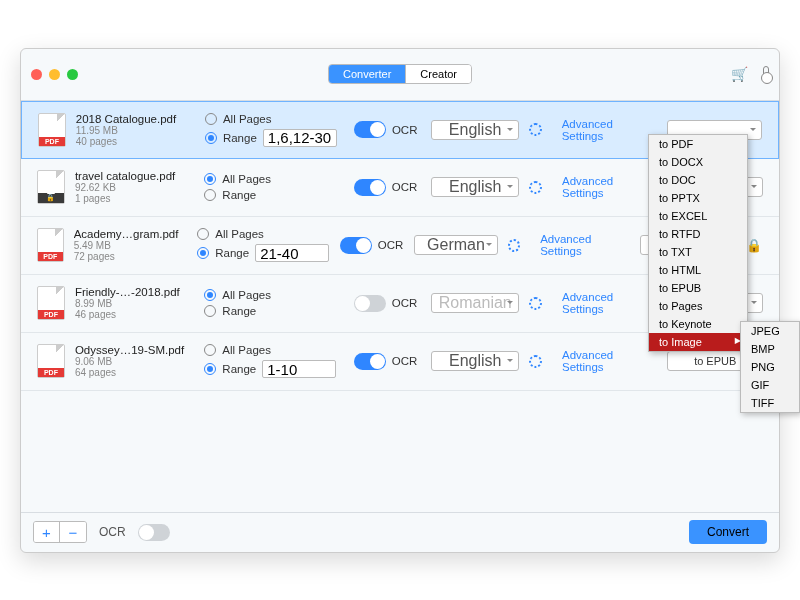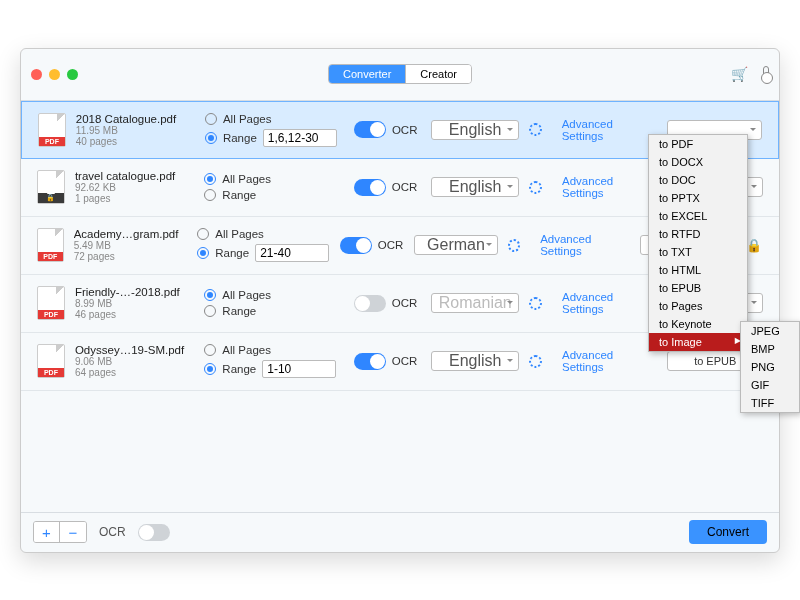--- a/index.html
+++ b/index.html
@@ -25,21 +25,21 @@
   .fileicon.dark .tag{background:#3a3a3a;position:relative}
   .fileicon.dark .tag::after{content:"";position:absolute;top:-5px;left:50%;transform:translateX(-50%);width:8px;height:6px;background:#fff;border-radius:1px}
   .meta{width:120px}
   .meta .fn{font-size:11.5px;color:#222;white-space:nowrap;overflow:hidden;text-overflow:ellipsis}
   .meta .sz,.meta .pg{font-size:10px;color:#888}
   .pages{width:140px;display:flex;flex-direction:column;gap:4px}
   .radioline{display:flex;align-items:center;gap:6px}
   .radio{width:12px;height:12px;border-radius:50%;border:1px solid #888;display:flex;align-items:center;justify-content:center}
   .radio.on{border-color:#2f86ff}
   .radio.on::after{content:"";width:6px;height:6px;border-radius:50%;background:#2f86ff}
-  .pagesinput{height:18px;width:74px;border:1px solid #bbb;border-radius:2px;font-size:12px;padding:0 4px;background:#fff}
+  .pagesinput{height:18px;width:74px;border:1px solid #bbb;border-radius:2px;font-size:15px;padding:0 4px;background:#fff}
   .ocr{display:flex;align-items:center;gap:6px;width:68px}
   .tog{width:32px;height:17px;border-radius:10px;position:relative;transition:.1s}
   .tog.on{background:#2f86ff}
   .tog.off{background:#cfd3d7}
   .tog::after{content:"";position:absolute;top:1px;width:15px;height:15px;border-radius:50%;background:#fff}
   .tog.on::after{right:1px}.tog.off::after{left:1px}
   .lang{width:88px;height:20px;border:1px solid #bbb;border-radius:3px;background:#fff;font-size:16px;display:flex;align-items:center;justify-content:center;position:relative;color:#555}
   .lang.dis{color:#bbb}
   .lang::after{content:"";position:absolute;right:5px;top:7px;border:3px solid transparent;border-top-color:#888}
   .adv{display:flex;align-items:center;gap:20px;color:#2f86ff;font-size:11.5px;cursor:pointer}

